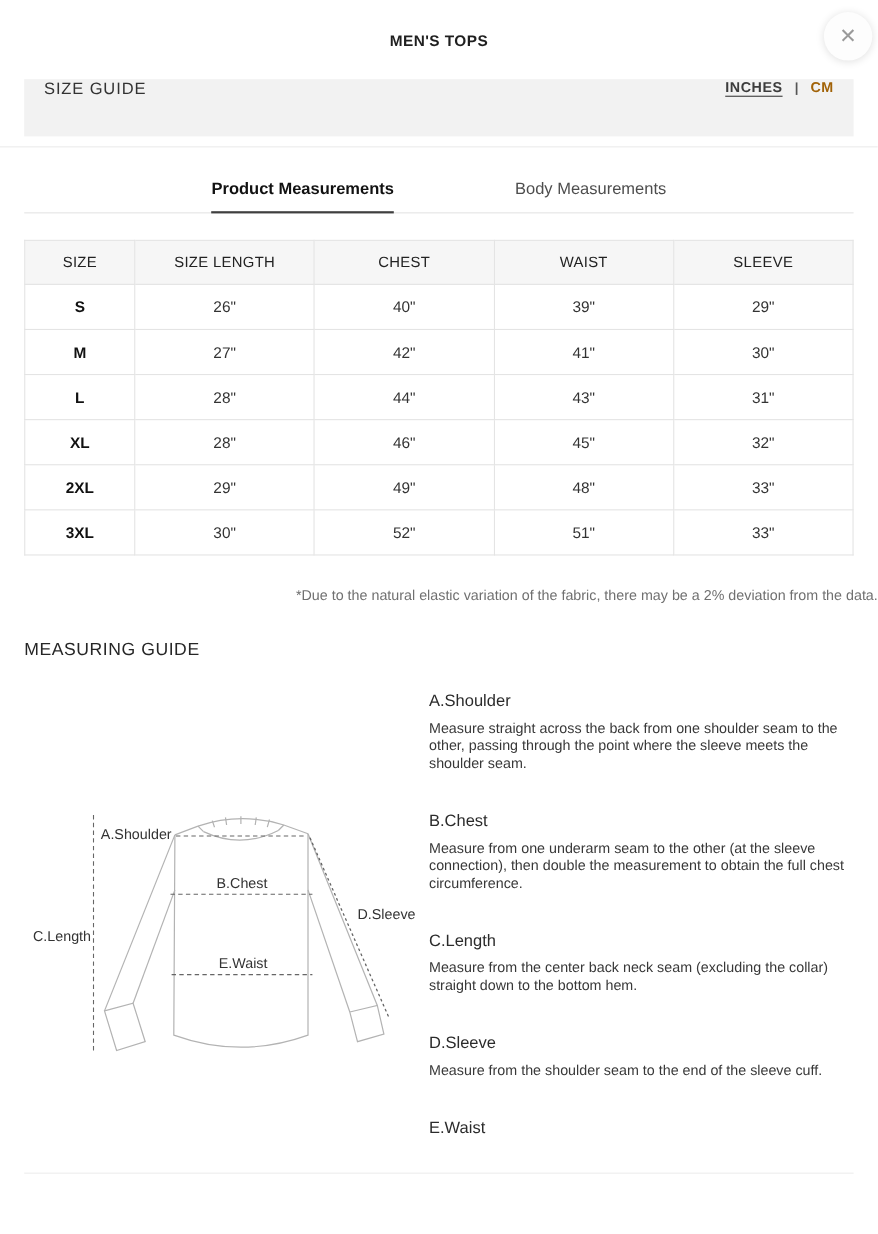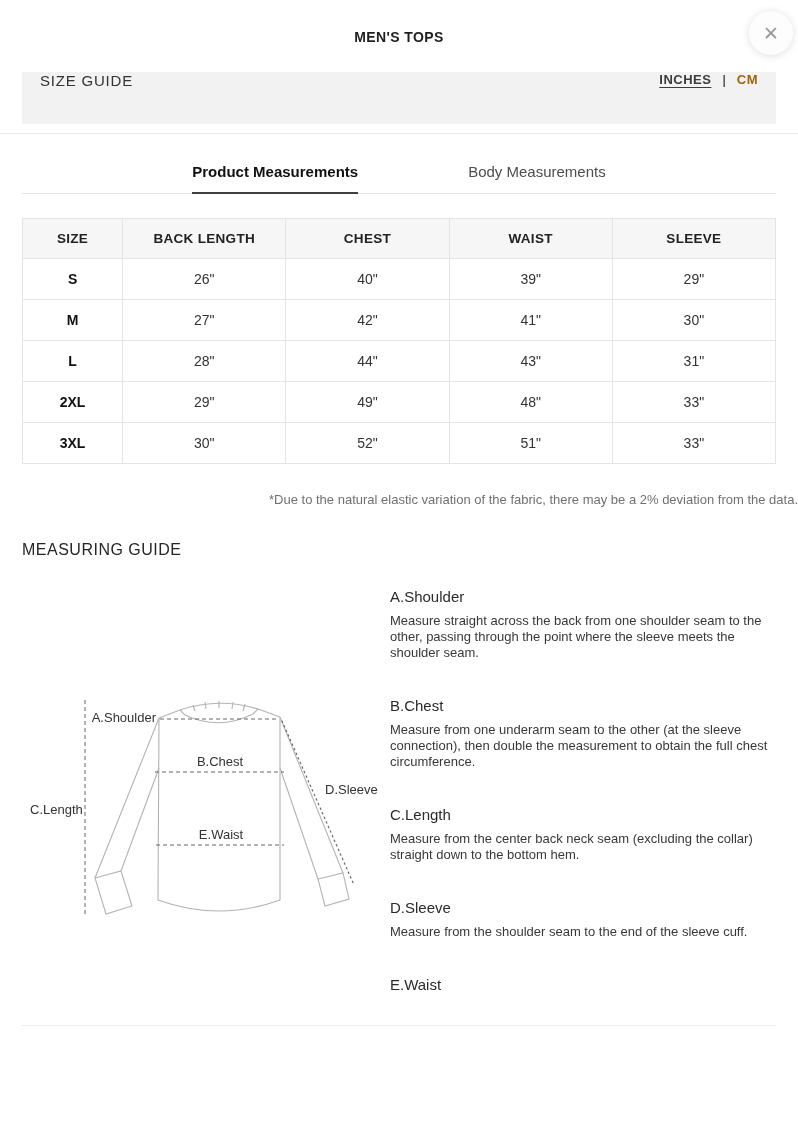--- a/index.html
+++ b/index.html
@@ -50,21 +50,21 @@
   .tab{font-size:15px;color:#4d4d4d;padding-bottom:12px;cursor:pointer;line-height:16px;}
   .tab.active{
     color:#111;font-weight:bold;border-bottom:2px solid var(--tab-underline);margin-bottom:-1px;
   }
   
   table{
     margin:24px 22px 0;width:754px;border-collapse:collapse;table-layout:fixed;
   }
   th,td{border:1px solid var(--border);text-align:center;}
   th{
-    background:var(--table-header-bg);height:40px;font-size:13.5px;font-weight:bold;
+    background:var(--table-header-bg);height:40px;font-size:13.5px;font-weight:normal;
     color:#222;letter-spacing:.3px;
   }
   td{height:41px;font-size:14px;color:#333;}
   td.size-cell{font-weight:bold;color:#111;}
   col.c-size{width:13.3%;}
   
   .note{margin-top:28px;text-align:right;font-size:13px;color:#707070;}
   
   .mg-heading{
     margin:34px 22px 0;font-size:16px;font-weight:normal;color:#262626;letter-spacing:.5px;
@@ -113,21 +113,21 @@
   <colgroup>
       <col class="c-size">
       <col>
       <col>
       <col>
       <col>
     </colgroup>
   <thead>
     <tr>
       <th>SIZE</th>
-      <th>BACK LENGTH</th>
+      <th>SIZE LENGTH</th>
       <th>CHEST</th>
       <th>WAIST</th>
       <th>SLEEVE</th>
     </tr>
   </thead>
   <tbody>
     <tr>
       <td class="size-cell">S</td>
       <td>26"</td>
       <td>40"</td>
@@ -140,20 +140,27 @@
       <td>42"</td>
       <td>41"</td>
       <td>30"</td>
     </tr>
     <tr>
       <td class="size-cell">L</td>
       <td>28"</td>
       <td>44"</td>
       <td>43"</td>
       <td>31"</td>
+    </tr>
+    <tr>
+      <td class="size-cell">XL</td>
+      <td>28"</td>
+      <td>46"</td>
+      <td>45"</td>
+      <td>32"</td>
     </tr>
     <tr>
       <td class="size-cell">2XL</td>
       <td>29"</td>
       <td>49"</td>
       <td>48"</td>
       <td>33"</td>
     </tr>
     <tr>
       <td class="size-cell">3XL</td>

